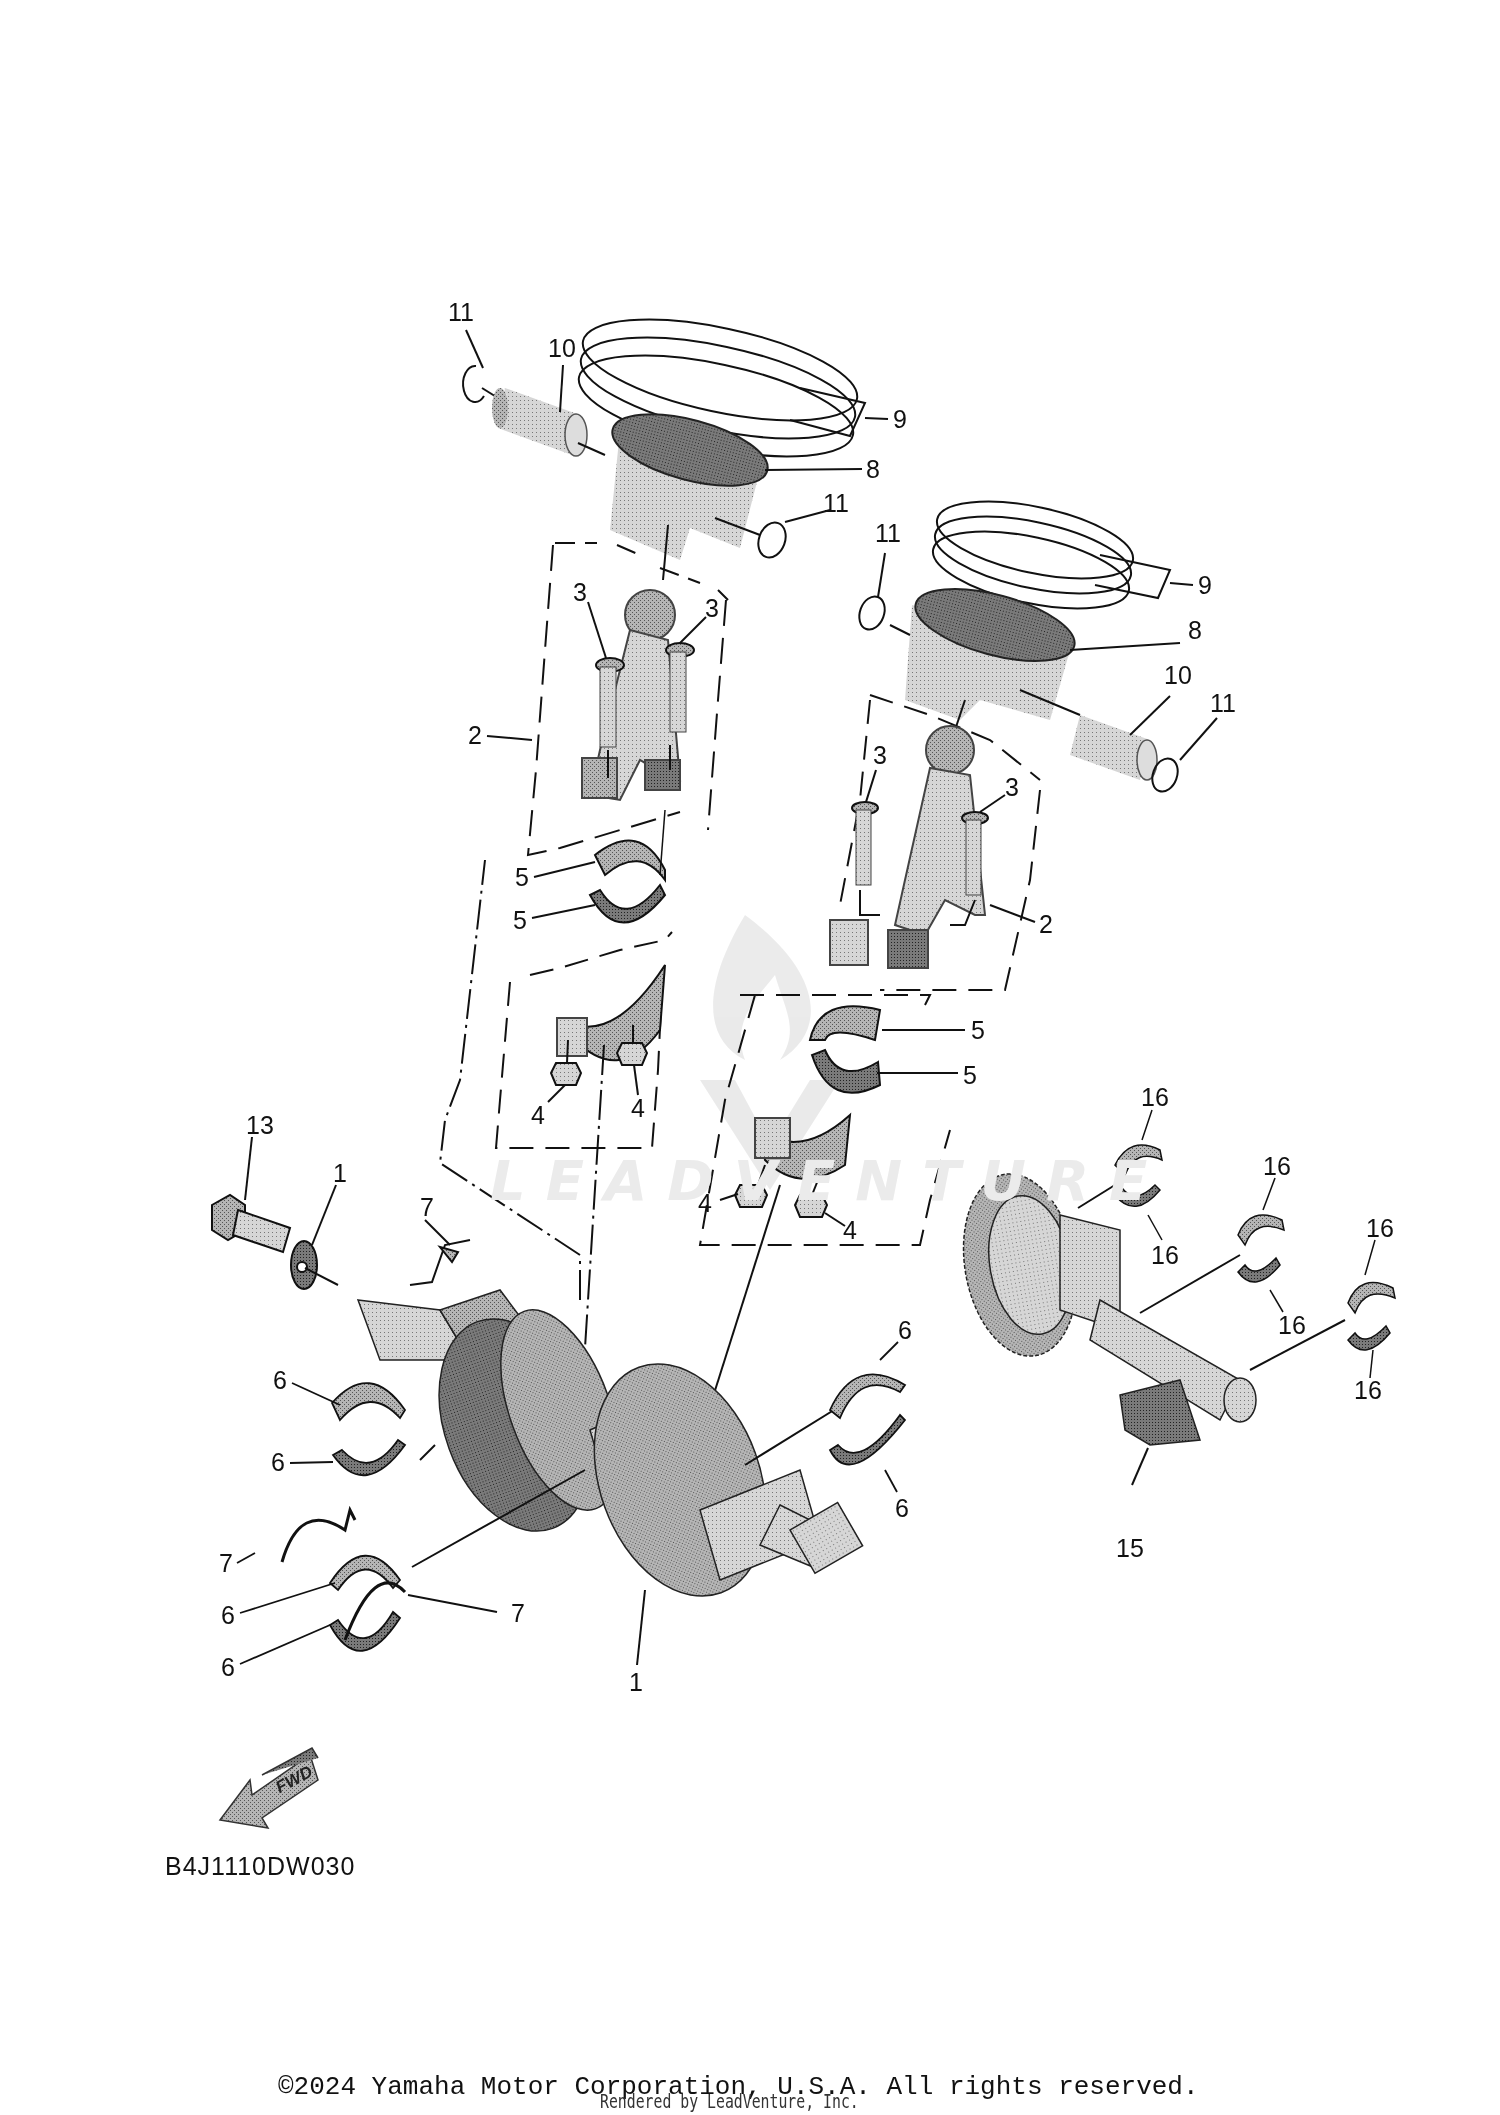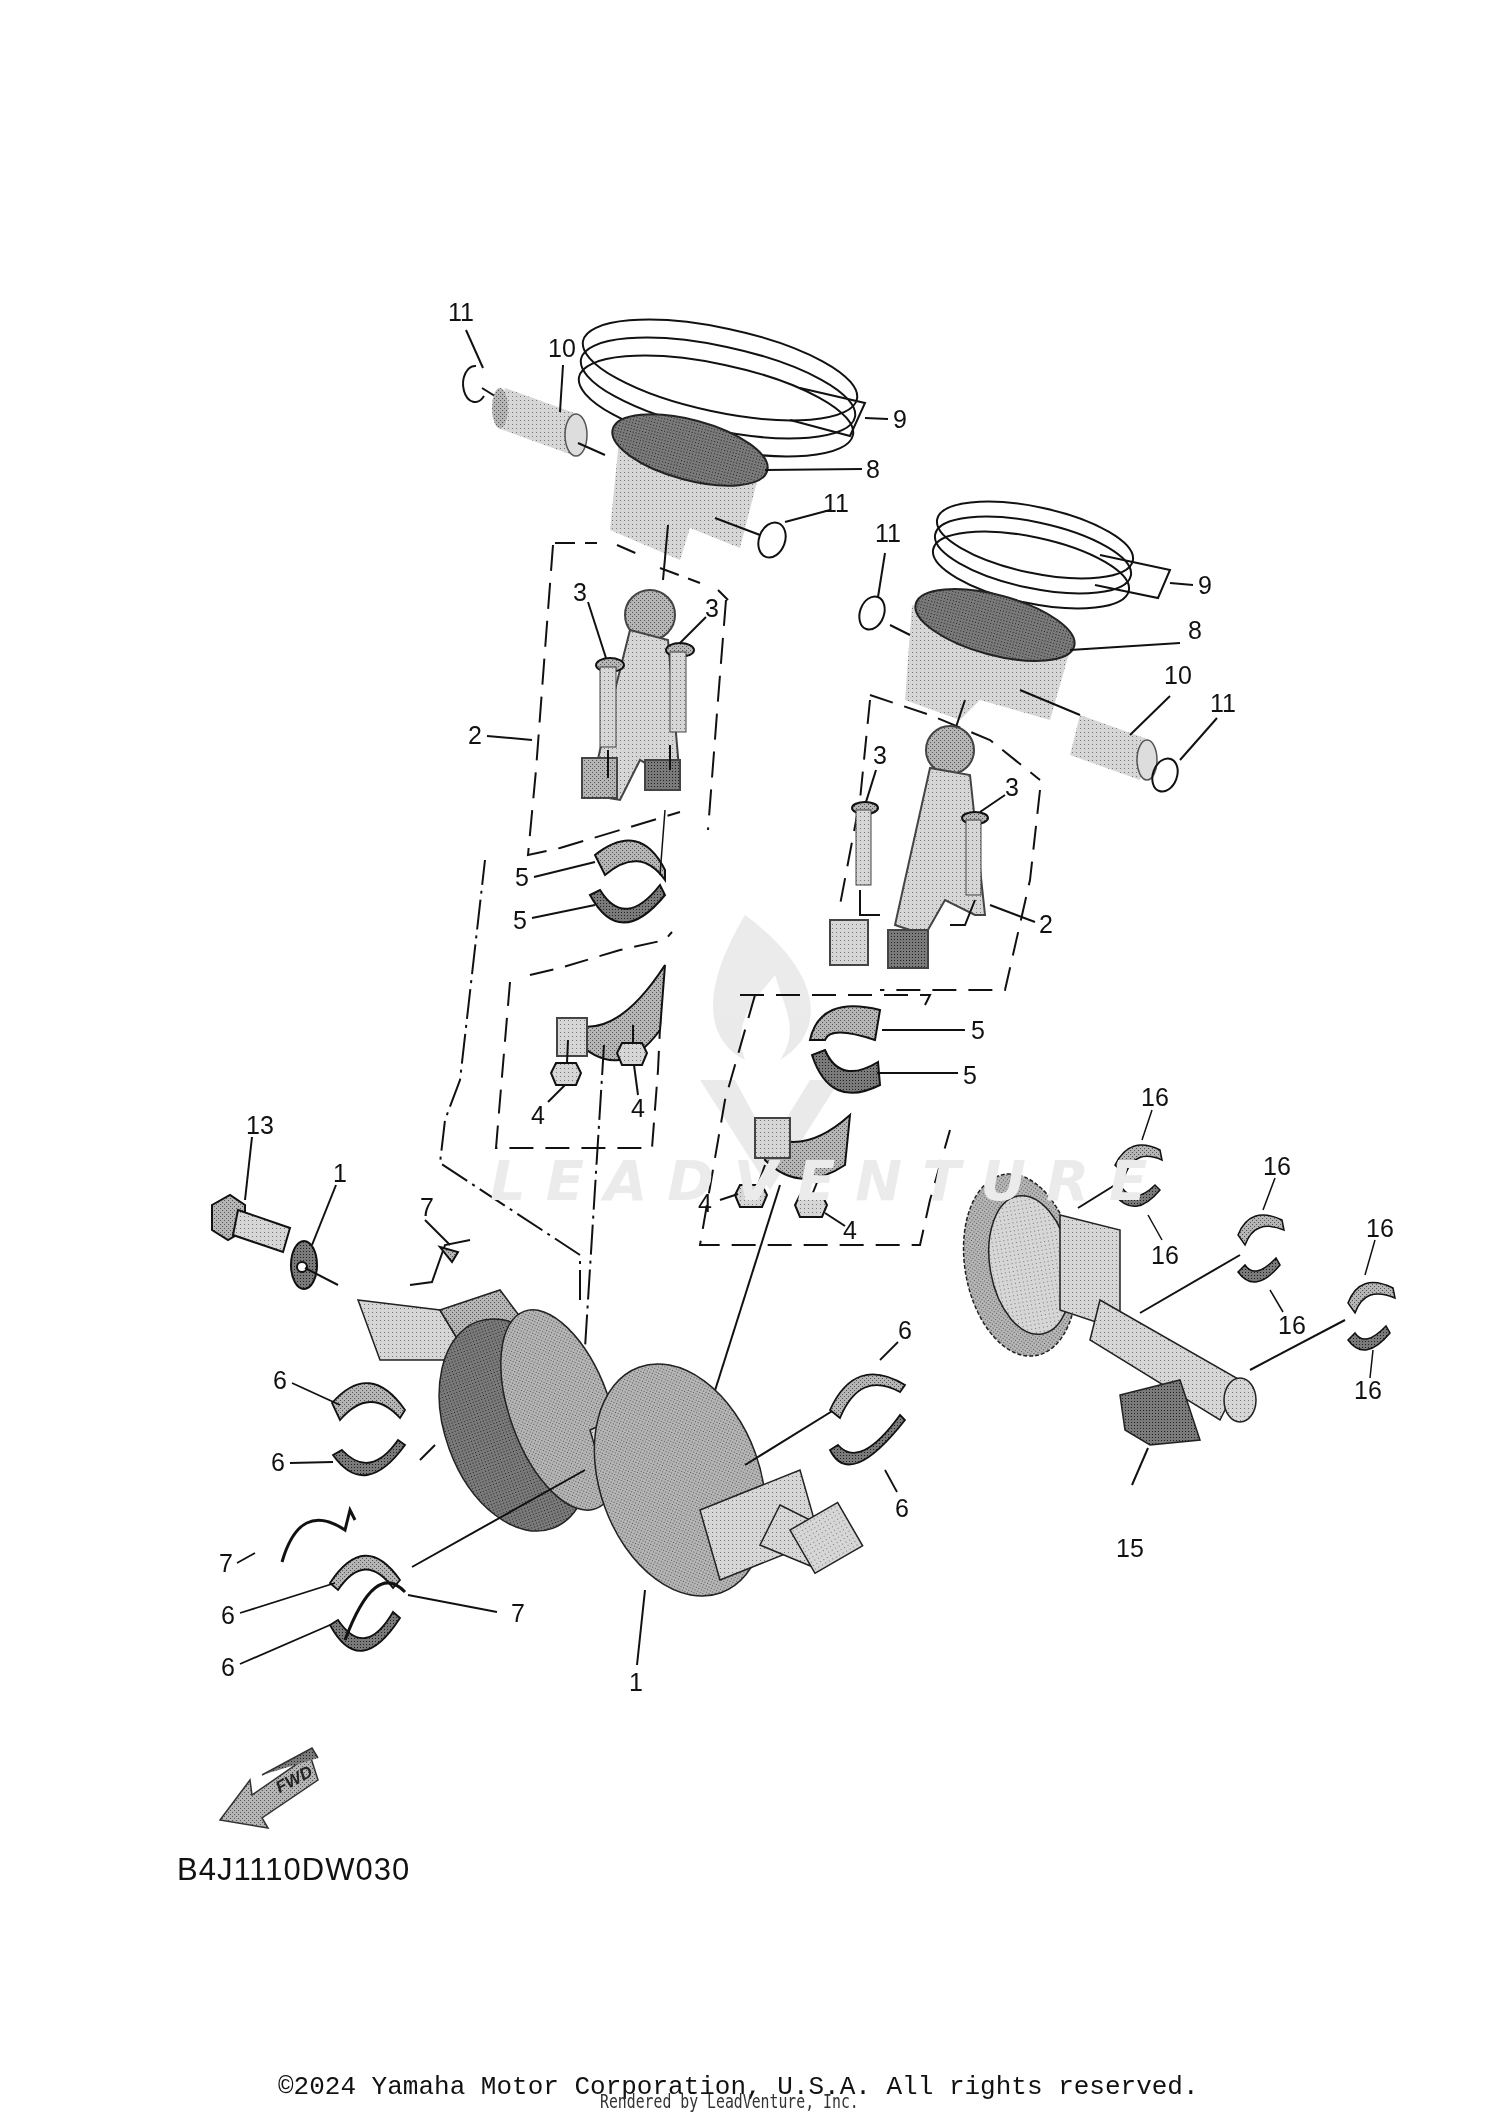--- a/index.html
+++ b/index.html
@@ -1,20 +1,20 @@
 <!DOCTYPE html>
 <html><head>
 <meta charset="utf-8">
 <style>
   html, body { margin:0; padding:0; background:#ffffff; }
   body { width:1500px; height:2115px; position:relative; overflow:hidden; font-family:"Liberation Sans", sans-serif; color:#111; }
   #diagram { position:absolute; left:0; top:0; width:1500px; height:2115px; }
   .callout { position:absolute; font-family:"Liberation Sans", sans-serif; font-size:25px; color:#111; line-height:1; transform:translate(-50%,-50%); white-space:nowrap; }
   .watermark-text { position:absolute; left:490px; top:1148px; font-family:"DejaVu Sans", sans-serif; font-size:56px; font-weight:bold; letter-spacing:20px; color:#ebebeb;font-style:italic; }
-  .diagram-code { position:absolute; left:177px; top:1852px; font-family:"Liberation Sans", sans-serif; font-size:31px; letter-spacing:1px; color:#111; }
+  .diagram-code { position:absolute; left:165px; top:1852px; font-family:"Liberation Sans", sans-serif; font-size:25px; letter-spacing:1px; color:#111; }
   .copyright { position:absolute; left:278px; top:2072px; font-family:"Liberation Mono", monospace; font-size:26px; color:#111; white-space:nowrap; }
   .rendered-by { position:absolute; left:600px; top:2090px; font-family:"DejaVu Sans Mono", monospace; font-size:19px; color:#333; white-space:nowrap; transform:scaleX(0.78); transform-origin:left top; }
   .fwd-label { position:absolute; left:275px; top:1770px; font-family:"Liberation Sans", sans-serif; font-size:17px; font-style:italic; font-weight:bold; color:#222; transform:rotate(-28deg); }
 </style>
 </head>
 <body>
 
 <svg id="diagram" viewBox="0 0 1500 2115" xmlns="http://www.w3.org/2000/svg">
   <defs>
     <pattern id="dots" width="4" height="4" patternUnits="userSpaceOnUse">

